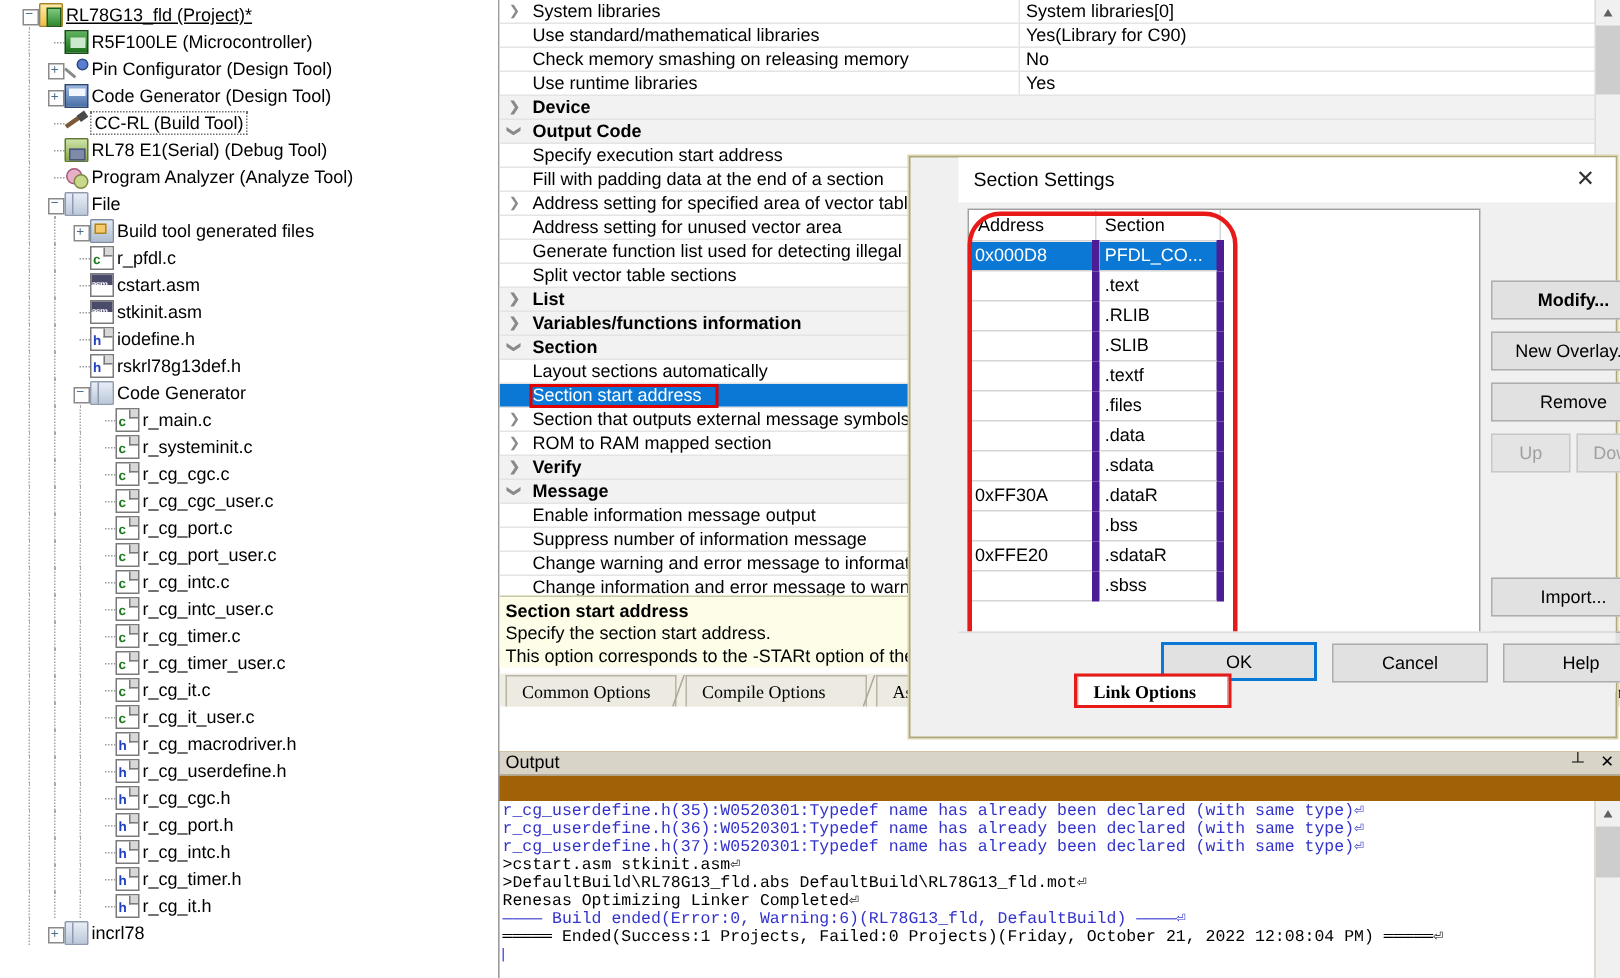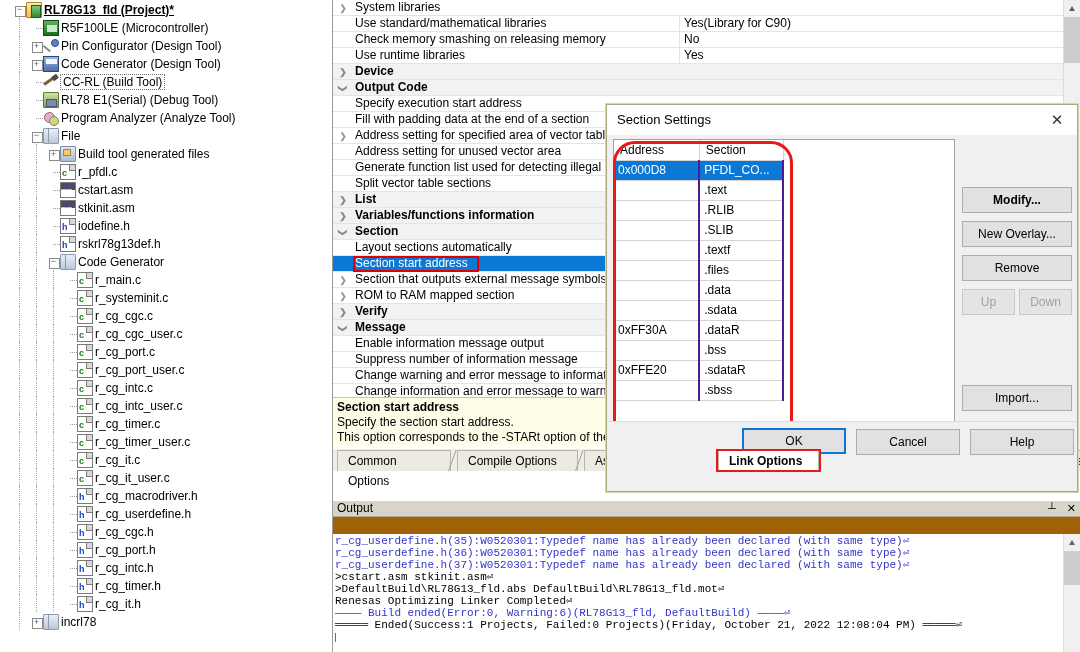--- a/index.html
+++ b/index.html
@@ -91,21 +91,21 @@
   .ico-h::before{content:''; position:absolute; right:0; top:0; width:5px;height:5px;
     background:#d8d8d8; border-left:1px solid #7a7a7a; border-bottom:1px solid #7a7a7a;}
   .ico-h::after{content:'h'; position:absolute; left:1px; top:-1px; font-size:9px;
     font-weight:bold; color:#2040c0; font-family:"Liberation Sans",sans-serif;}
   .ico-asm { background:#fff; border:1px solid #7a7a7a; }
   .ico-asm::before{content:''; position:absolute; left:0; top:0; right:0; height:7px;
     background:#4a4a6a;}
   .ico-asm::after{content:'asm'; position:absolute; left:0px; top:-2px; font-size:6px;
     font-weight:bold; color:#fff; font-family:"Liberation Sans",sans-serif; letter-spacing:-0.5px;}
 
-  .proj-title { font-weight:bold; text-decoration:underline; }
+  .proj-title { font-weight:normal; text-decoration:underline; }
   .sel-dotted { border:1px dotted #707070; padding:0 2px; margin-left:-1px; }
 
   
   #prop-panel {
     position:absolute; left:332px; top:0; width:748px; height:501px;
     background:#fff; border-left:1px solid #9c9c9c; overflow:hidden;
   }
   #prop-grid { position:absolute; left:0; top:0; width:731px; height:446px; background:#fff; }
   .pr {
     position:relative; height:16px; line-height:15px; font-size:12px;
@@ -147,20 +147,21 @@
   
   #tabs {
     position:absolute; left:0; bottom:30px; width:748px; height:22px;
     background:#f0ede4;
   }
   .tab {
     position:absolute; bottom:0; height:21px; line-height:20px;
     font-size:12px; padding:0 10px; background:#eceae1;
     border:1px solid #b8b4a8; border-bottom:none;
     transform: skewX(0deg);
+    font-family: Liberation Serif, serif;
   }
   .tab-sep {
     position:absolute; bottom:0; width:12px; height:21px;
     overflow:hidden;
   }
   .tab-sep::after {
     content:''; position:absolute; left:0; bottom:0; width:1px; height:28px;
     background:#aaa698; transform:rotate(20deg); transform-origin:bottom left;
   }
   .tab.active { background:#ffffff; font-weight:bold; border-color:#b8b4a8; z-index:5; }
@@ -196,20 +197,21 @@
     background:#f0f0f0; border-left:1px solid #dcdcdc;
   }
   #out-vthumb { position:absolute; left:0; top:17px; width:17px; height:34px; background:#cdcdcd; }
   .cursor-bar { display:inline-block; width:1px; height:9px; background:#5a5af0; vertical-align:middle;}
 
   
   #dialog {
     position:absolute; left:606px; top:104px; width:472px; height:388px;
     background:#f0f0f0; border:1px solid #b0a878;
     box-shadow:0 0 0 1px #d8d4b0;
+    padding-left:32px;
   }
   #dlg-title {
     height:30px; background:#fff; position:relative;
     font-size:13px; line-height:30px; padding-left:10px;
     border-bottom:1px solid #fff;
   }
   #dlg-close {
     position:absolute; right:0; top:0; width:40px; height:30px;
     text-align:center; line-height:29px; font-size:15px; color:#333;
   }
@@ -221,21 +223,21 @@
   #sect-table {
     position:absolute; left:0; top:0; width:170px;
     border-collapse:collapse; font-size:12px;
   }
   #sect-table th {
     height:20px; background:#fff; font-weight:normal; text-align:left;
     padding-left:6px; border-right:1px solid #d4d4d4; border-bottom:1px solid #d4d4d4;
     font-size:12px;
   }
   #sect-table td {
-    height:20px; padding-left:4px; border-right:2px solid #4c1d95;
+    height:20px; padding-left:4px; border-right:5px solid #4c1d95;
     border-bottom:1px solid #d4d4d4; font-size:12px; overflow:hidden;
   }
   #sect-table tr.sel td { background:#0a78d4; color:#fff; }
   #sect-table col.c-addr { width:86px; }
   #sect-table col.c-sect { width:84px; }
   #red-ellipse {
     position:absolute; left:6px; top:6px; width:180px; height:316px;
     border:3px solid #e81919; border-radius:22px; pointer-events:none;
   }
   .dbtn {
@@ -300,20 +302,21 @@
         <div class="tree-row"><span class="vline" style="left:19px"></span><span class="vline" style="left:36px"></span><span class="vline" style="left:53px"></span><span style="display:inline-block;width:64px;height:18px;vertical-align:middle"></span><span class="dots"></span><span class="ico ico-h"></span><span class="lbl">r_cg_it.h</span></div>
         <div class="tree-row"><span class="vline" style="left:19px"></span><span style="display:inline-block;width:30px;height:18px;vertical-align:middle"></span><span class="tw plus"></span><span class="ico ico-folder"></span><span class="lbl">incrl78</span></div>
       </div>
   </div>
 
   <div id="prop-panel">
     <div id="prop-grid">
         <div class="pr">
           <span class="exp"><span style="font-size:9px">❯</span></span>
           <span class="pname">System libraries</span>
+          <span class="pval">System libraries[0]</span>
         </div>
         <div class="pr">
           <span class="exp"><span style="font-size:9px"></span></span>
           <span class="pname">Use standard/mathematical libraries</span>
           <span class="pval">Yes(Library for C90)</span>
         </div>
         <div class="pr">
           <span class="exp"><span style="font-size:9px"></span></span>
           <span class="pname">Check memory smashing on releasing memory</span>
           <span class="pval">No</span>

